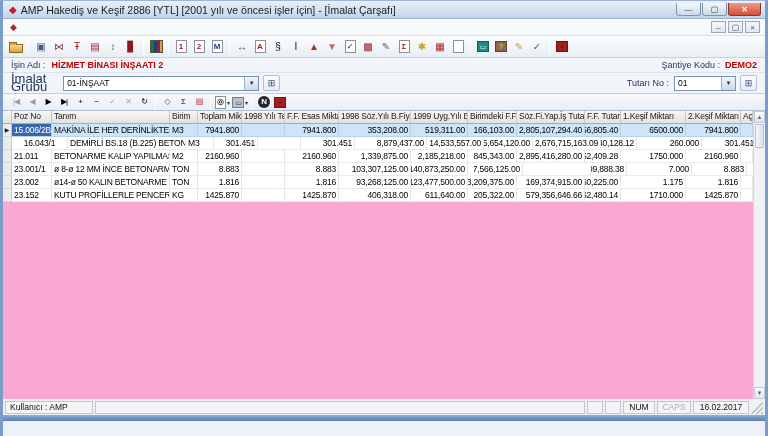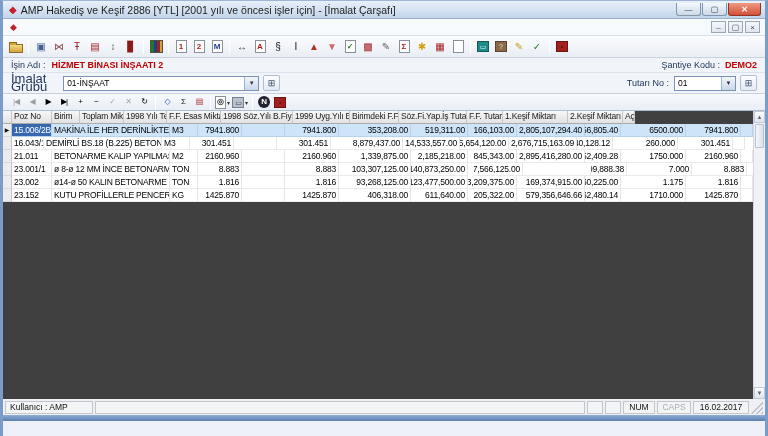--- a/index.html
+++ b/index.html
@@ -49,21 +49,21 @@
   .red{color:#c00000;font-weight:bold;font-size:9px;white-space:nowrap}
   .inforow2{height:21px;display:flex;align-items:center;background:#f1f5fa;border-bottom:1px solid #c5cfdd;padding:0 8px}
   .lbl2{font-size:13px;line-height:8px;color:#23365c;margin-right:16px}
   .combo{display:flex;height:15px;border:1px solid #7a93b5;background:#fff;align-items:stretch}
   .combo .val{border:none;outline:none;font-family:"Liberation Sans",sans-serif;font-size:8.5px;padding:0 3px;flex:1;min-width:0;background:#fff;color:#000}
   .combo .dd{width:14px;background:linear-gradient(#f2f6fb,#c9d8ec);border-left:1px solid #9fb4d2;
              display:flex;align-items:center;justify-content:center;font-size:6px;color:#333}
   .formbtn{width:17px;height:16px;margin-left:4px;display:flex;align-items:center;justify-content:center;
            border:1px solid #b0bfd4;border-radius:2px;background:linear-gradient(#fdfdfe,#e4ebf4);font-size:9px;color:#3c5272}
   
-  .gridwrap{position:relative;height:288px;background:#404040;overflow:hidden}
+  .gridwrap{position:relative;height:288px;background:#f9a8d4;overflow:hidden}
   .gridscroll{position:absolute;left:0;top:0;right:12px;bottom:0;overflow:hidden}
   .gh-row{display:flex;height:13px}
   .ghc{border-right:1px solid #c6c6c6;border-bottom:1px solid #ababab;font-size:8.5px;line-height:11px;padding:0 2px;
        overflow:hidden;white-space:nowrap;background:linear-gradient(#f7f7f7,#e2e2e2);color:#1a1a1a;letter-spacing:-0.2px;flex:none}
   .gsel{width:9px;flex:none;background:#ececec;border-right:1px solid #c6c6c6;border-bottom:1px solid #d9d9d9;
         font-size:6px;line-height:12px;text-align:center;color:#111}
   .gh-row .gsel{border-bottom:1px solid #ababab;background:linear-gradient(#f7f7f7,#e2e2e2)}
   .grow{display:flex;height:13px;background:#fff}
   .gc{border-right:1px solid #e3e7eb;border-bottom:1px solid #e9ecef;font-size:8.5px;line-height:12px;padding:0 2px;
       overflow:hidden;white-space:nowrap;color:#000;letter-spacing:-0.2px;flex:none}
@@ -293,20 +293,21 @@
       <span class="tbtn">
         <span class="ic solid" style="color: rgb(94, 15, 15); background: rgb(163, 32, 32);">▪</span>
       </span>
     </div>
 
   <div class="gridwrap">
     <div class="gridscroll">
       <div class="gh-row" id="grid-header">
           <span class="gsel"></span>
           <span class="ghc" style="width: 40px;">Poz No</span>
+          <span class="ghc" style="width: 118px;">Tanım</span>
           <span class="ghc" style="width: 28px;">Birim</span>
           <span class="ghc" style="width: 44px;">Toplam Miktar</span>
           <span class="ghc" style="width: 43px;">1998 Yılı Tespit M</span>
           <span class="ghc" style="width: 54px;">F.F. Esas Miktar</span>
           <span class="ghc" style="width: 72px;">1998 Söz.Yılı B.Fiyatı</span>
           <span class="ghc" style="width: 57px;">1999 Uyg.Yılı B.Fiyatı</span>
           <span class="ghc" style="width: 49px;">Birimdeki F.F.</span>
           <span class="ghc" style="width: 68px;">Söz.Fi.Yap.İş Tutarı</span>
           <span class="ghc" style="width: 36px;">F.F. Tutarı</span>
           <span class="ghc" style="width: 65px;">1.Keşif Miktarı</span>
@@ -346,21 +347,21 @@
             <span class="gc" style="width: 65px;">
               <span class="fr">6500.000</span>
             </span>
             <span class="gc" style="width: 55px;">
               <span class="fr">7941.800</span>
             </span>
             <span class="gc" style="width: 12px;"></span>
           </div>
           <div class="grow">
             <span class="gsel"></span>
-            <span class="gc" style="width: 32px;">16.043/1</span>
+            <span class="gc" style="width: 56px; text-align: center;">16.043/1</span>
             <span class="gc" style="width: 118px;">DEMİRLİ BS.18 (B.225) BETONU (GRANÜLO</span>
             <span class="gc" style="width: 28px;">M3</span>
             <span class="gc" style="width: 44px;">
               <span class="fr">301.451</span>
             </span>
             <span class="gc" style="width: 43px;">
               <span class="fr"></span>
             </span>
             <span class="gc" style="width: 54px;">
               <span class="fr">301.451</span>

